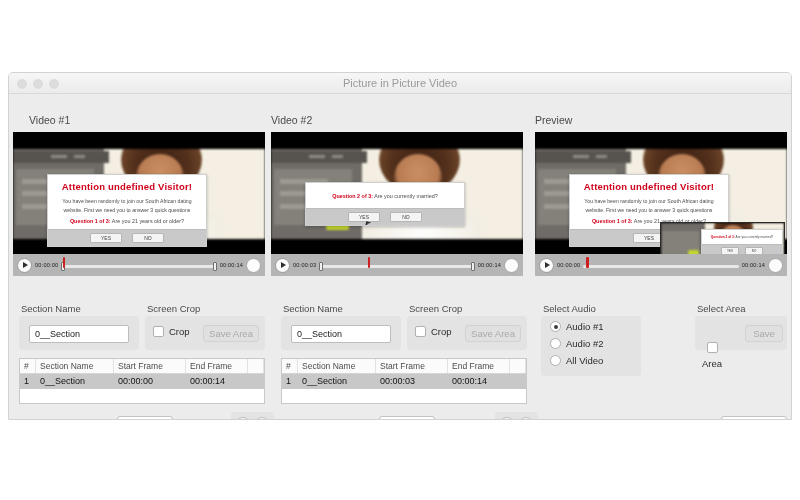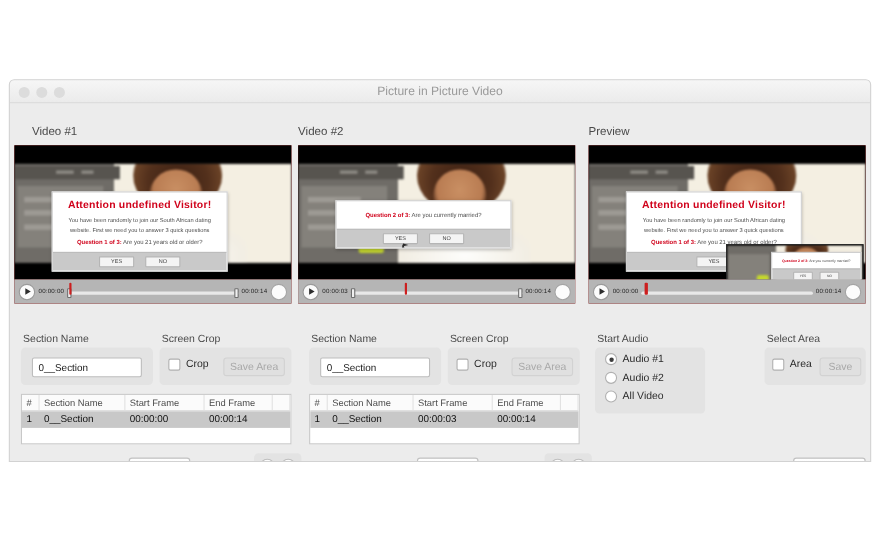--- a/index.html
+++ b/index.html
@@ -30,21 +30,21 @@
   .wtitle {
     line-height: 21px; text-align: center;
     font-size: 11px; color: #9a9a9a;
   }
   
   .body { position: relative; height: 326px; background: #ececec; }
   .col-label {
     position: absolute; font-size: 10.5px; color: #4a4a4a;
   }
   
-  .player { position: absolute; background: #7f1d1d; overflow: hidden; }
+  .player { position: absolute; background: #0f172a; overflow: hidden; }
   .vframe { position: absolute; left: 0; top: 0; right: 0; bottom: 22px; background: #000; overflow: hidden; }
   .vscene {
     position: absolute; left: 0; right: 0; top: 14%; bottom: 12%;
     background:
       linear-gradient(90deg,
         #6f6c67 0%, #6f6c67 36%,
         #f4efe2 36%, #f4efe2 100%);
     overflow: hidden;
     filter: blur(1.1px);
   }
@@ -473,38 +473,38 @@
       <div class="trow">
         <div class="c0">1</div>
         <div class="c1">0__Section</div>
         <div class="c2">00:00:03</div>
         <div class="c3">00:00:14</div>
         <div class="c4"></div>
       </div>
     </div>
 
     <div class="group" style="left:532px; top:222px; width:100px; height:60px;">
-      <span class="group-title">Start Audio</span>
+      <span class="group-title">Select Audio</span>
       <span class="radiorow" style="left:9px; top:5px;justify-content:space-between;">
         <span class="radio on"></span>
         <span class="chklabel">Audio #1</span>
       </span>
       <span class="radiorow" style="left:9px; top:22px;align-items:center;">
         <span class="radio"></span>
         <span class="chklabel">Audio #2</span>
       </span>
       <span class="radiorow" style="left:9px; top:39px;">
         <span class="radio"></span>
         <span class="chklabel">All Video</span>
       </span>
     </div>
 
     <div class="group" style="left:686px; top:222px; width:92px; height:34px;">
       <span class="group-title">Select Area</span>
-      <span class="chkrow" style="left:7px; top:10px;">
+      <span class="chkrow" style="left:7px; top:26px;flex-direction:column;">
         <span class="chk"></span>
         <span class="chklabel">Area</span>
       </span>
       <span class="btn btn-abs disabled" style="left:50px; top:9px; width:38px;">Save</span>
     </div>
 
     <span class="btn btn-abs" style="left:108px; top:322px; width:56px;">Upload</span>
     <div class="stepper" style="left:222px; top:318px;">
       <span class="step plus"></span>
       <span class="step minus"></span>

